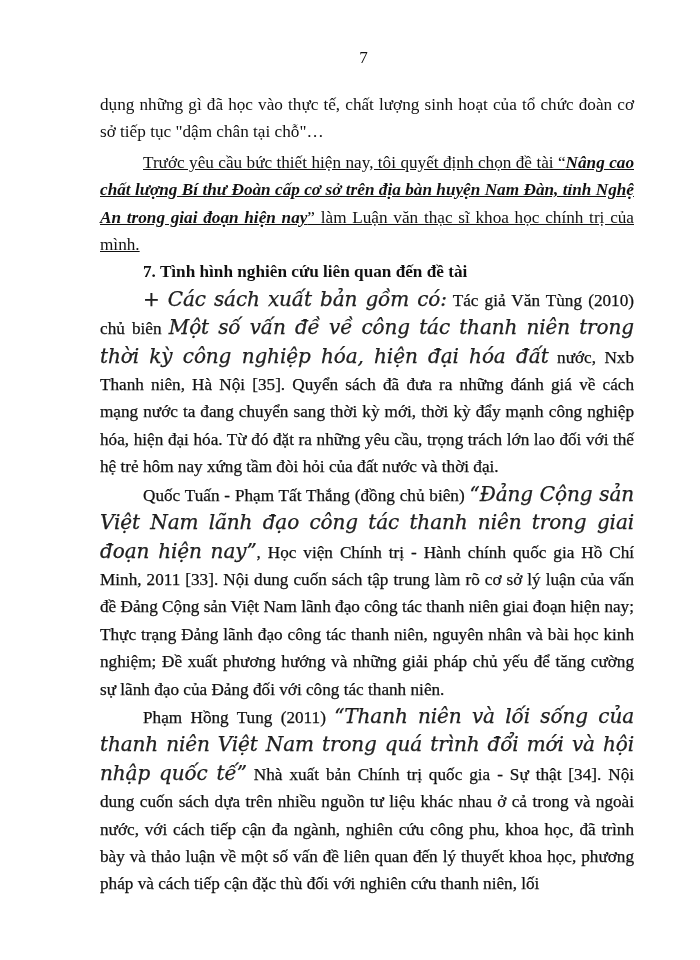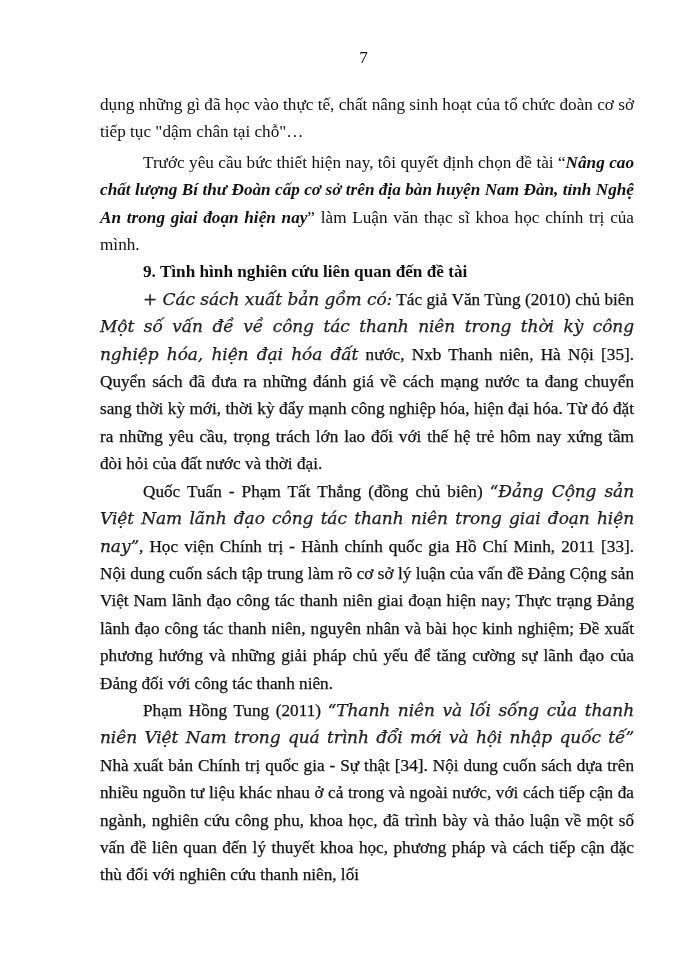--- a/index.html
+++ b/index.html
@@ -35,52 +35,53 @@
     }
     .body-text p {
       margin: 0;
       padding: 0;
     }
     .indent {
       text-indent: 43px;
     }
     .gap {
       margin-top: 3px !important;
+      text-decoration: underline;
     }
     .bi {
       font-weight: bold;
       font-style: italic;
     }
     .it-sans {
       font-style: italic;
       font-family: "DejaVu Serif", serif;
-      font-size: 17px;
+      font-size: 20px;
       font-weight: normal;
       letter-spacing: -0.1px;
       color: #222;
     }
     .heading {
       font-weight: bold;
     }
     .semi {
       -webkit-text-stroke: 0.25px #111;
     }
   </style>
 </head>
 <body>
 
 <div class="page-number">7</div>
 
 <div class="body-text">
 
-  <p><span>dụng những gì đã học vào thực tế, chất nâng sinh hoạt của tổ chức đoàn cơ sở tiếp tục "dậm chân tại chỗ"…</span></p>
+  <p><span>dụng những gì đã học vào thực tế, chất lượng sinh hoạt của tổ chức đoàn cơ sở tiếp tục "dậm chân tại chỗ"…</span></p>
 
   <p class="indent gap"><span>Trước yêu cầu bức thiết hiện nay, tôi quyết định chọn đề tài “</span><span class="bi">Nâng cao chất lượng Bí thư Đoàn cấp cơ sở trên địa bàn huyện Nam Đàn, tỉnh Nghệ An trong giai đoạn hiện nay</span><span>” làm Luận văn thạc sĩ khoa học chính trị của mình.</span></p>
 
-  <p class="indent heading">9. Tình hình nghiên cứu liên quan đến đề tài</p>
+  <p class="indent heading">7. Tình hình nghiên cứu liên quan đến đề tài</p>
 
 
   <p class="indent semi"><span class="it-sans">+ Các sách xuất bản gồm có:</span><span> Tác giả Văn Tùng (2010) chủ biên </span><span class="it-sans">Một số vấn đề về công tác thanh niên trong thời kỳ công nghiệp hóa, hiện đại hóa đất</span><span> nước, Nxb Thanh niên, Hà Nội [35]. Quyển sách đã đưa ra những đánh giá về cách mạng nước ta đang chuyển sang thời kỳ mới, thời kỳ đẩy mạnh công nghiệp hóa, hiện đại hóa. Từ đó đặt ra những yêu cầu, trọng trách lớn lao đối với thế hệ trẻ hôm nay xứng tầm đòi hỏi của đất nước và thời đại.</span></p>
 
   <p class="indent semi"><span>Quốc Tuấn - Phạm Tất Thắng (đồng chủ biên) </span><span class="it-sans">“Đảng Cộng sản Việt Nam lãnh đạo công tác thanh niên trong giai đoạn hiện nay”</span><span>, Học viện Chính trị - Hành chính quốc gia Hồ Chí Minh, 2011 [33]. Nội dung cuốn sách tập trung làm rõ cơ sở lý luận của vấn đề Đảng Cộng sản Việt Nam lãnh đạo công tác thanh niên giai đoạn hiện nay; Thực trạng Đảng lãnh đạo công tác thanh niên, nguyên nhân và bài học kinh nghiệm; Đề xuất phương hướng và những giải pháp chủ yếu để tăng cường sự lãnh đạo của Đảng đối với công tác thanh niên.</span></p>
 
   <p class="indent semi"><span>Phạm Hồng Tung (2011) </span><span class="it-sans">“Thanh niên và lối sống của thanh niên Việt Nam trong quá trình đổi mới và hội nhập quốc tế”</span><span> Nhà xuất bản Chính trị quốc gia - Sự thật [34]. Nội dung cuốn sách dựa trên nhiều nguồn tư liệu khác nhau ở cả trong và ngoài nước, với cách tiếp cận đa ngành, nghiên cứu công phu, khoa học, đã trình bày và thảo luận về một số vấn đề liên quan đến lý thuyết khoa học, phương pháp và cách tiếp cận đặc thù đối với nghiên cứu thanh niên, lối</span></p>
 
 </div>
 

